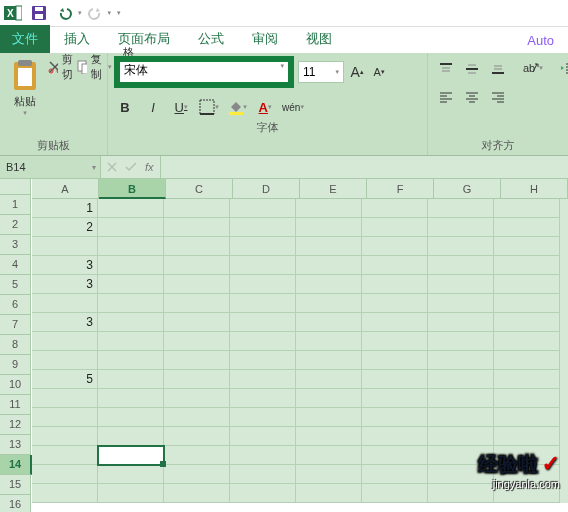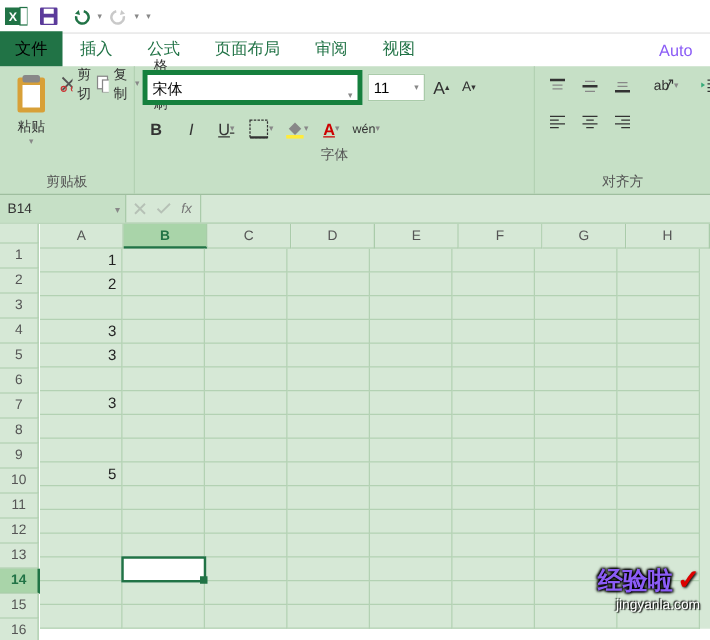--- a/index.html
+++ b/index.html
@@ -35,21 +35,21 @@
     align-items: flex-end;
   }
   .ribbon-tabs .tab {
     padding: 5px 14px;
     font-size: 13px;
     color: #217346;
     cursor: pointer;
   }
   .ribbon-tabs .tab.file {
     background: #217346;
-    color: #000000;
+    color: #5eead4;
     padding: 5px 12px;
   }
   .ribbon-tabs .tab.active {
     background: #c6e0c6;
     color: #217346;
   }
   .ribbon-tabs .tab.auto {
     color: #8b5cf6;
     margin-left: auto;
     text-align: center;
@@ -102,28 +102,28 @@
     color: #333;
     height: 22px;
   }
   .clip-opts .row svg { margin-right: 4px; }
   .font-top {
     display: flex;
     align-items: center;
     gap: 4px;
   }
   .font-top .fontname {
-    border: 4px solid #15803d;
+    border: 6px solid #15803d;
     background: #fff;
     width: 160px;
     height: 20px;
     font-size: 12px;
     padding: 0 4px;
     display: flex;
-    align-items: flex-end;
+    align-items: flex-start;
     justify-content: space-between;
   }
   .font-top .fontsize {
     border: 1px solid #aacbaa;
     background: #fff;
     width: 36px;
     height: 20px;
     font-size: 12px;
     padding: 0 4px;
     display: flex;
@@ -300,21 +300,21 @@
   .watermark {
     position: absolute;
     right: 8px;
     bottom: 22px;
     text-align: right;
     pointer-events: none;
   }
   .watermark .big {
     font-size: 20px;
     font-weight: bold;
-    color: #8b5cf6;
+    color: #0f172a;
     text-shadow: 1px 1px 2px #000, -1px -1px 2px #000, 1px -1px 2px #000, -1px 1px 2px #000;
     display: inline-block;
   }
   .watermark .check {
     color: #d00;
     font-size: 22px;
     font-weight: bold;
     text-shadow: 1px 1px 2px #000;
   }
   .watermark .small {
@@ -355,22 +355,22 @@
         <path d="M10 2 L13 5 L9 6 Z" fill="#888"></path>
       </svg>
   </div>
   <span class="tri-down">▾</span>
   <span class="tri-down" style="margin-left:6px">▾</span>
 </div>
 
 <div class="ribbon-tabs">
   <div class="tab file">文件</div>
   <div class="tab">插入</div>
+  <div class="tab">页面布局</div>
   <div class="tab">公式</div>
-  <div class="tab">页面布局</div>
   <div class="tab">审阅</div>
   <div class="tab">视图</div>
   <div class="tab auto">Auto</div>
 </div>
 
 <div class="ribbon">
 
   <div class="group" style="width:108px">
     <div class="group-content">
       <div class="clip-paste">

